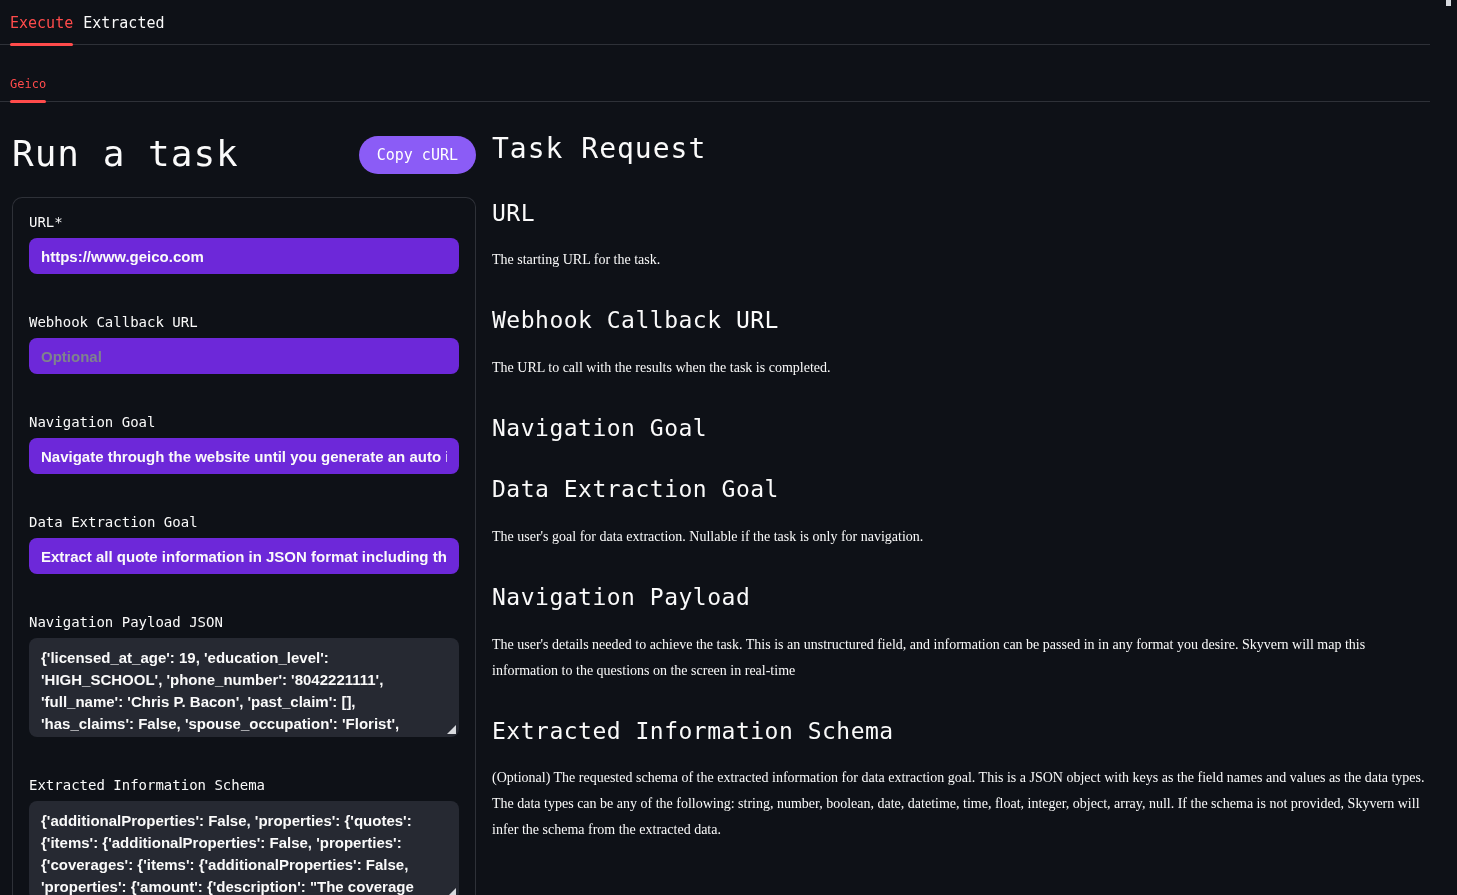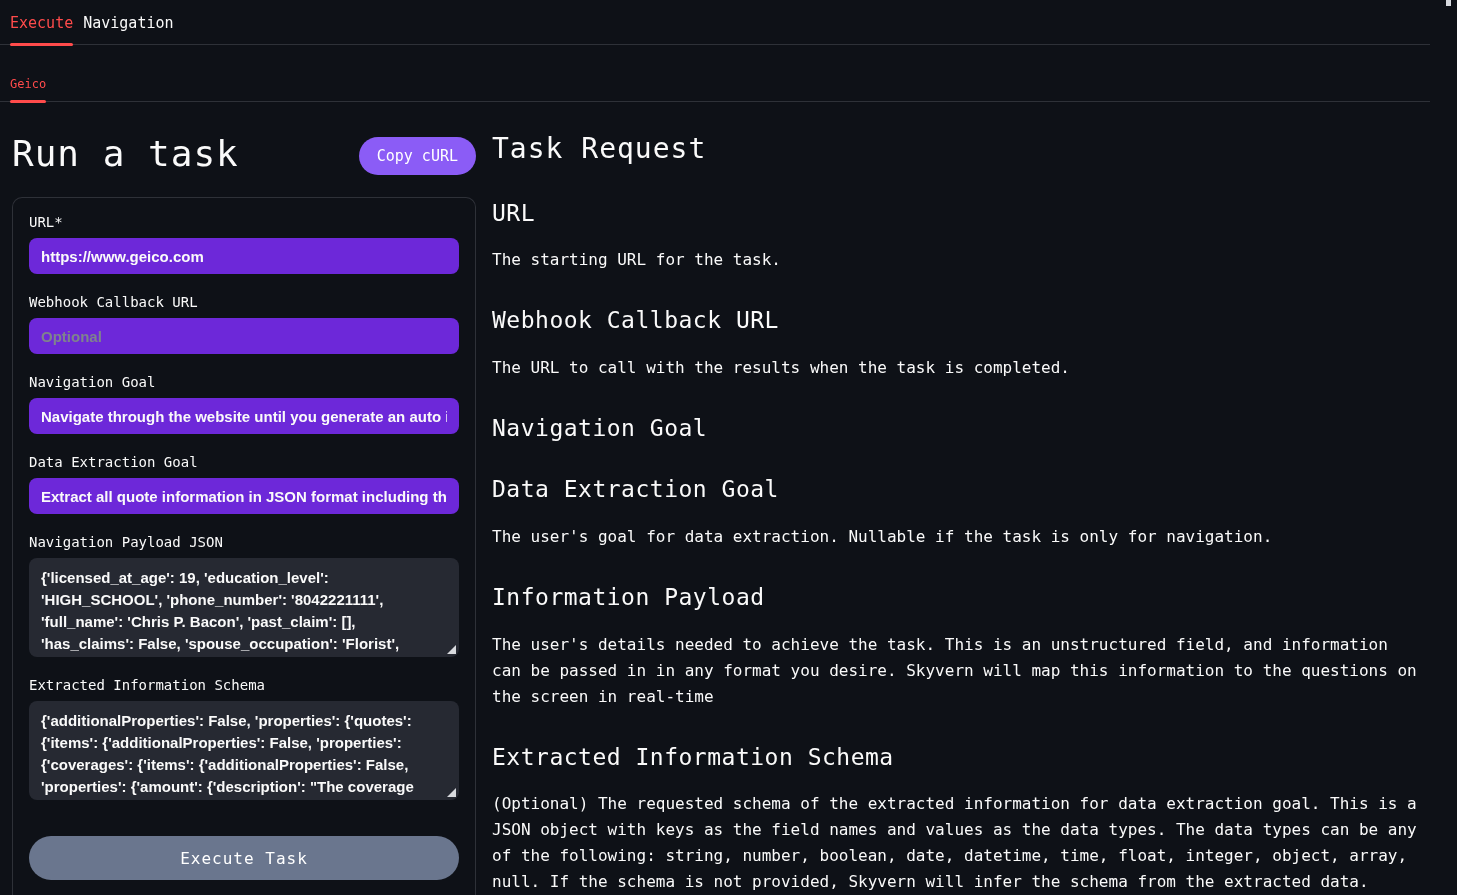--- a/index.html
+++ b/index.html
@@ -40,40 +40,40 @@
   }
   
   .main {
     display: flex;
     padding: 30px 30px 0 0;
   }
   .left-col { width: 476px; padding-left: 12px; flex: none; }
   .right-col { flex: 1; padding-left: 16px; max-width: 950px; }
   
   .left-head {
-    display: flex; align-items: flex-end; justify-content: space-between;
+    display: flex; align-items: center; justify-content: space-between;
     margin-bottom: 22px;
   }
   .h1 { font-size: 36px; font-weight: 400; letter-spacing: 1px; line-height: 1.2; }
   .pill-btn {
     background: #8b5cf6; color: #fff;
     border: none; border-radius: 999px;
     font-family: inherit; font-size: 15px;
     padding: 10px 18px;
     cursor: pointer;
     margin-top: 2px;
   }
   .form-card {
     border: 1px solid #2e3138;
     border-radius: 10px 10px 0 0;
     border-bottom: none;
     padding: 16px 16px 12px 16px;
     height: 700px;
   }
-  .field { margin-bottom: 20px; }
+  .field { margin-bottom: 40px; }
   .field-label { font-size: 14px; color: #fafafa; display: block; margin-bottom: 8px; }
   .text-input {
     width: 100%; height: 36px;
     background: #6d28d9; color: #fafafa;
     border: none; border-radius: 8px;
     padding: 0 12px;
     font-family: "Liberation Sans", sans-serif;
     font-size: 15px; font-weight: 600;
     outline: none;
     text-overflow: clip; white-space: nowrap; overflow: hidden;
@@ -105,31 +105,31 @@
     letter-spacing: 1px;
     cursor: pointer;
   }
   
   .h2 { font-size: 28px; font-weight: 400; letter-spacing: 1px; line-height: 1.2; }
   .doc-section .h3 {
     font-size: 23px; font-weight: 400; letter-spacing: 0.5px;
     margin-top: 34px; margin-bottom: 20px; line-height: 1.2;
   }
   .doc-section p {
-    font-size: 16px; line-height: 26px; color: #fafafa; font-weight: 400;
+    font-size: 14px; line-height: 26px; color: #fafafa; font-weight: 400; font-family: Liberation Serif, serif;
   }
 </style>
 </head>
 <body>
 
 <div class="corner-speck"></div>
 
 <div class="tabbar">
   <span class="tab active">Execute</span>
-  <span class="tab">Navigation</span>
+  <span class="tab">Extracted</span>
 </div>
 
 <div class="tabbar subtabbar">
   <span class="tab active">Geico</span>
 </div>
 
 <div class="main">
 
   <div class="left-col">
 
@@ -196,21 +196,21 @@
     <div class="doc-section">
       <div class="h3">Navigation Goal</div>
     </div>
 
     <div class="doc-section">
       <div class="h3">Data Extraction Goal</div>
       <p>The user's goal for data extraction. Nullable if the task is only for navigation.</p>
     </div>
 
     <div class="doc-section">
-      <div class="h3">Information Payload</div>
+      <div class="h3">Navigation Payload</div>
       <p>The user's details needed to achieve the task. This is an unstructured field, and information can be passed in in any format you desire. Skyvern will map this information to the questions on the screen in real-time</p>
     </div>
 
     <div class="doc-section">
       <div class="h3">Extracted Information Schema</div>
       <p>(Optional) The requested schema of the extracted information for data extraction goal. This is a JSON object with keys as the field names and values as the data types. The data types can be any of the following: string, number, boolean, date, datetime, time, float, integer, object, array, null. If the schema is not provided, Skyvern will infer the schema from the extracted data.</p>
     </div>
   </div>
 </div>
 

